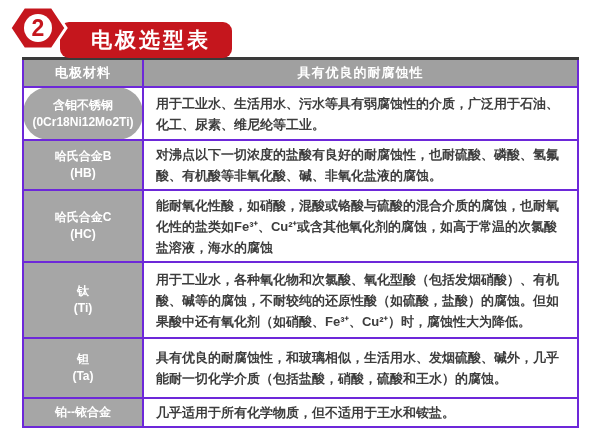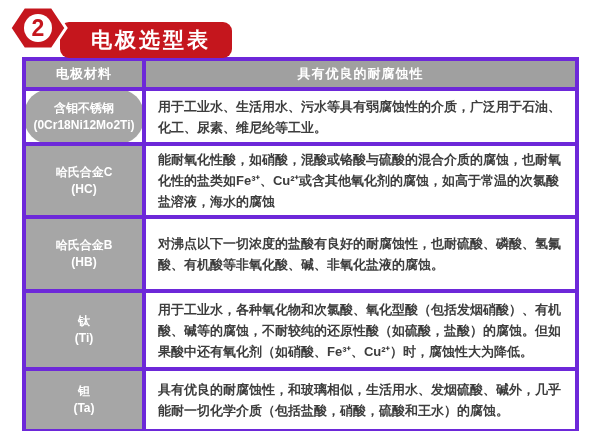--- a/index.html
+++ b/index.html
@@ -15,21 +15,21 @@
     display:flex; align-items:center; justify-content:center;
     padding-left:10px; box-sizing:border-box;
   }
   .badge { position:absolute; left:7px; top:3px; width:62px; height:50px; z-index:2; }
   
   table.sel {
     position:absolute; left:22px; top:57px; width:557px;
     border-collapse:collapse; table-layout:fixed;
     border:2px solid #3a3a3a; border-top-width:3px;
   }
-  table.sel th, table.sel td { border:4px solid #6d28d9; }
+  table.sel th, table.sel td { border:2px solid #6d28d9; }
   col.c-mat { width:120px; }
   th.hdr {
     background:#a0a0a0; color:#ffffff; font-size:13px; font-weight:bold;
     height:24px; text-align:center; letter-spacing:1px;
   }
   td.mat {
     background:#a6a6a6; color:#ffffff; font-weight:bold;
     font-size:12px; line-height:17px; text-align:center;
     white-space:pre-line; padding:2px 1px; letter-spacing:0px;
   }
@@ -69,28 +69,28 @@
         <th class="hdr">具有优良的耐腐蚀性</th>
       </tr>
     </thead>
     <tbody>
       <tr>
         <td class="mat">含钼不锈钢
 (0Cr18Ni12Mo2Ti)</td>
         <td class="desc">用于工业水、生活用水、污水等具有弱腐蚀性的介质，广泛用于石油、化工、尿素、维尼纶等工业。</td>
       </tr>
       <tr>
+        <td class="mat">哈氏合金B
+(HB)</td>
+        <td class="desc">对沸点以下一切浓度的盐酸有良好的耐腐蚀性，也耐硫酸、磷酸、氢氟酸、有机酸等非氧化酸、碱、非氧化盐液的腐蚀。</td>
+      </tr>
+      <tr>
         <td class="mat">哈氏合金C
 (HC)</td>
         <td class="desc">能耐氧化性酸，如硝酸，混酸或铬酸与硫酸的混合介质的腐蚀，也耐氧化性的盐类如Fe³⁺、Cu²⁺或含其他氧化剂的腐蚀，如高于常温的次氯酸盐溶液，海水的腐蚀</td>
-      </tr>
-      <tr>
-        <td class="mat">哈氏合金B
-(HB)</td>
-        <td class="desc">对沸点以下一切浓度的盐酸有良好的耐腐蚀性，也耐硫酸、磷酸、氢氟酸、有机酸等非氧化酸、碱、非氧化盐液的腐蚀。</td>
       </tr>
       <tr>
         <td class="mat">钛
 (Ti)</td>
         <td class="desc">用于工业水，各种氧化物和次氯酸、氧化型酸（包括发烟硝酸）、有机酸、碱等的腐蚀，不耐较纯的还原性酸（如硫酸，盐酸）的腐蚀。但如果酸中还有氧化剂（如硝酸、Fe³⁺、Cu²⁺）时，腐蚀性大为降低。</td>
       </tr>
       <tr>
         <td class="mat">钽
 (Ta)</td>
         <td class="desc">具有优良的耐腐蚀性，和玻璃相似，生活用水、发烟硫酸、碱外，几乎能耐一切化学介质（包括盐酸，硝酸，硫酸和王水）的腐蚀。</td>

